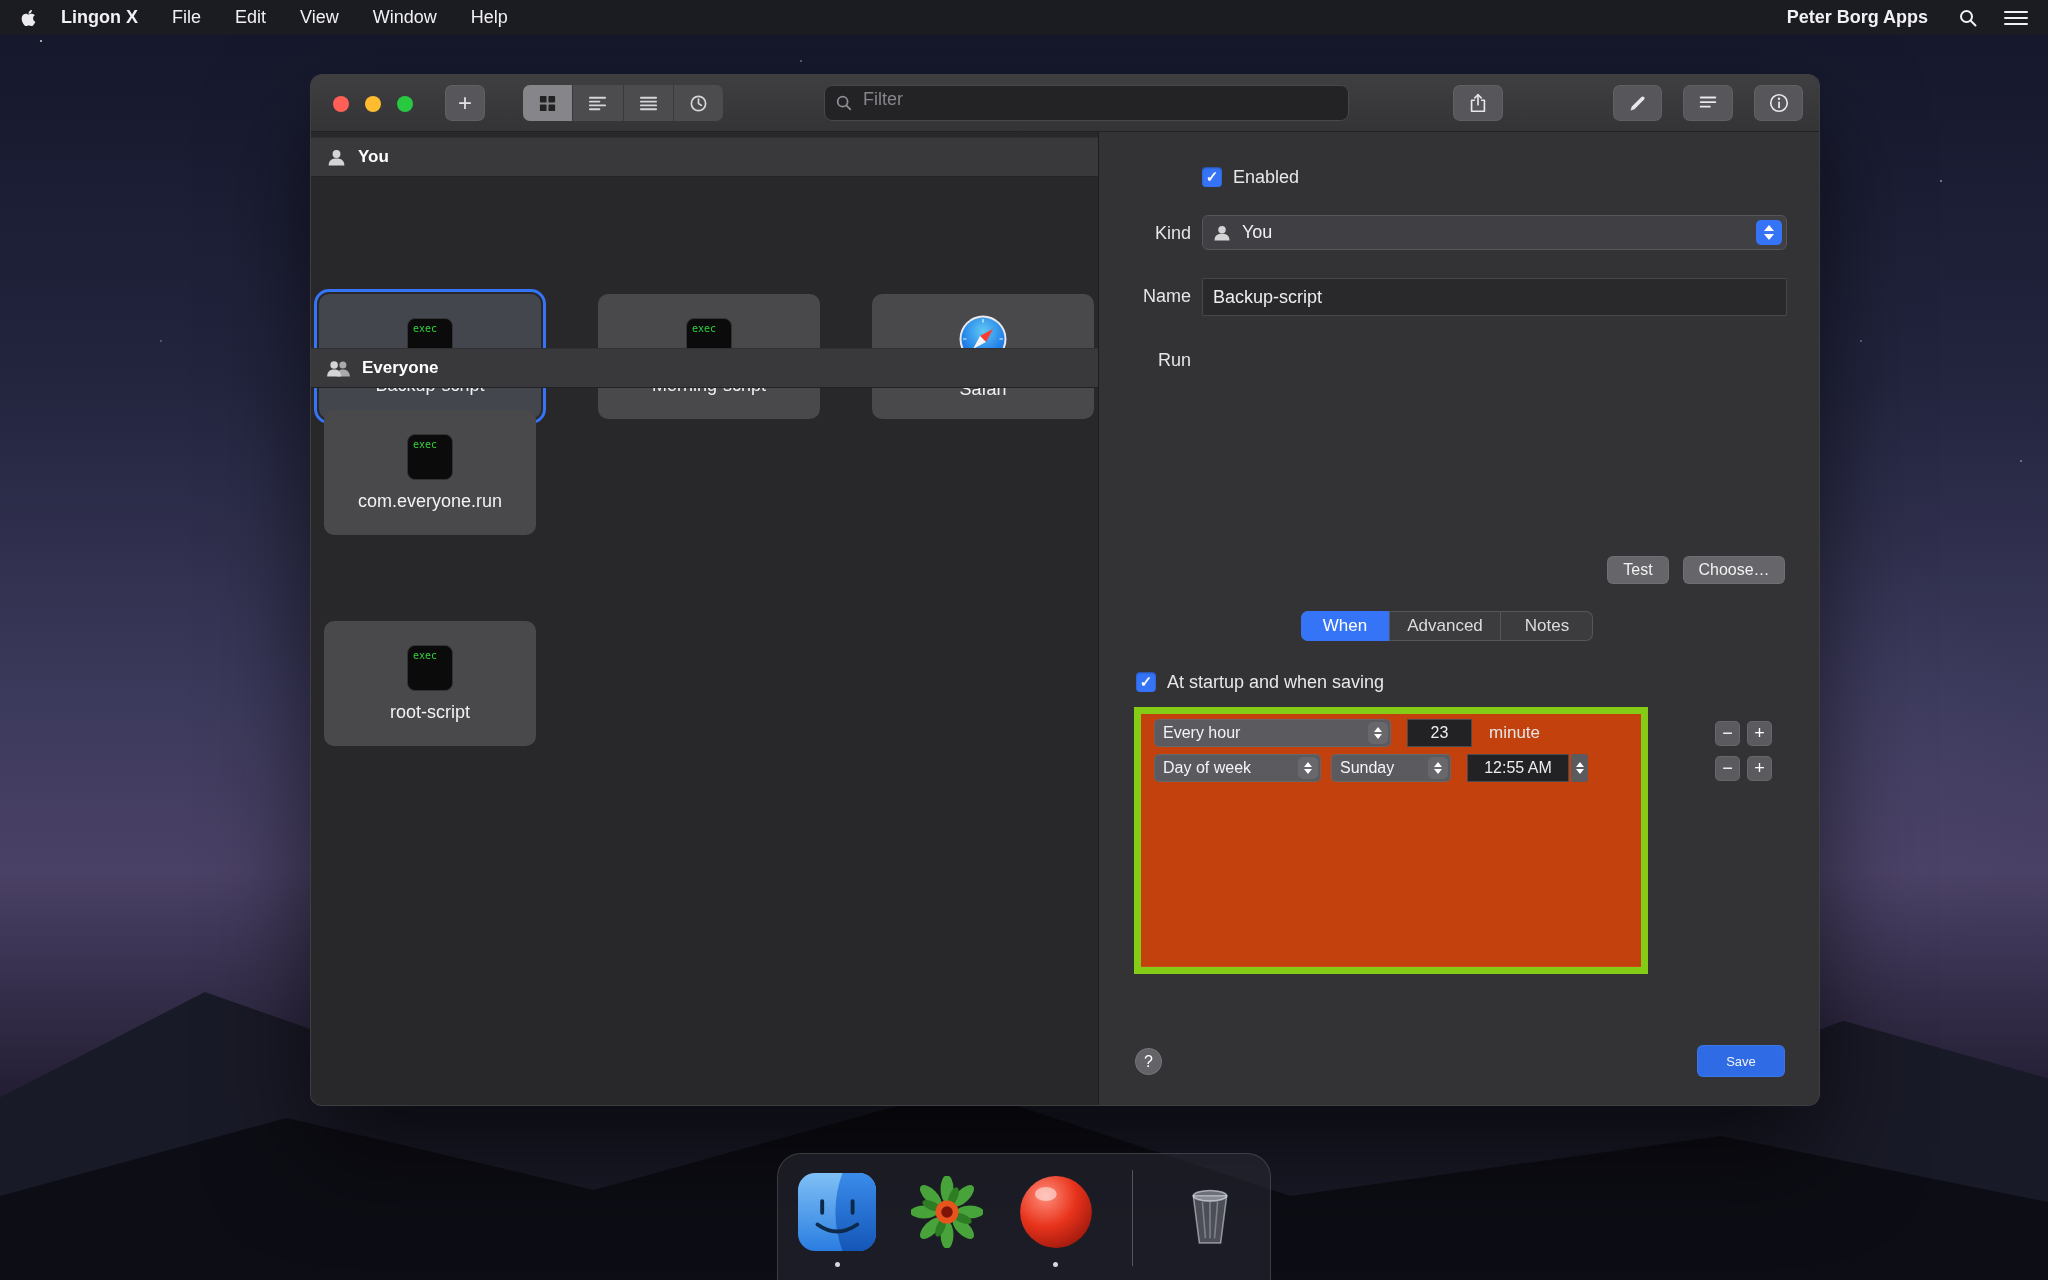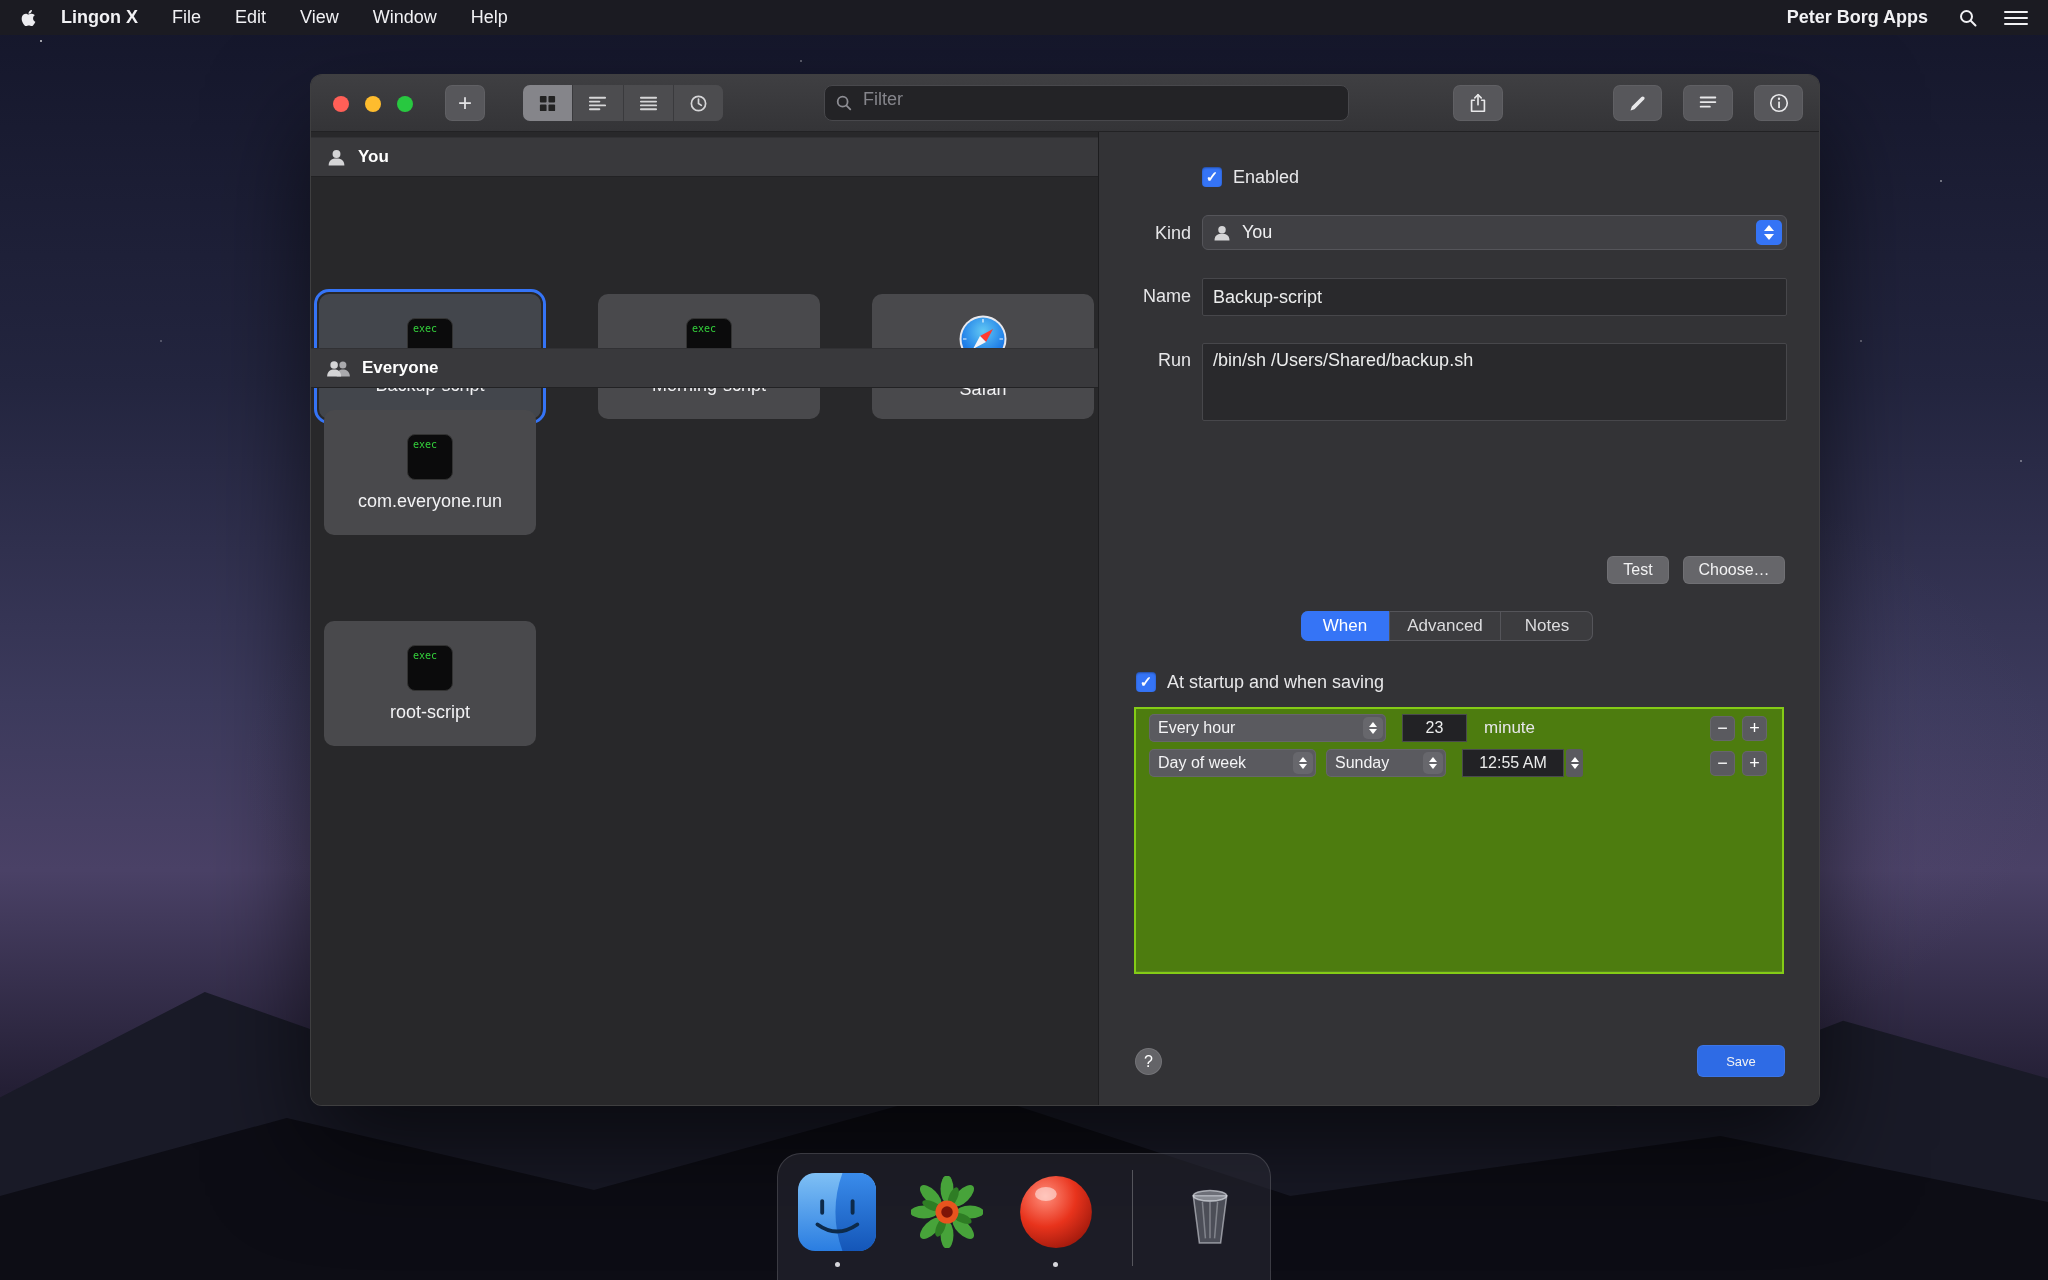--- a/index.html
+++ b/index.html
@@ -122,22 +122,22 @@
   .btn.blue { background:var(--saveblue,#2e6be5); font-size:13px; }
 
   .tabs { position:absolute; left:202px; top:479px; height:30px; display:flex;
     border-radius:7px; overflow:hidden; box-shadow:inset 0 0 0 1px #55555a;
     background:#3c3c3f; font-size:17px; }
   .tab { display:flex; align-items:center; justify-content:center; color:#dcdcde;
     border-right:1px solid #55555a; }
   .tab:last-child { border-right:none; }
   .tab.active { background:var(--accent,#3574f6); color:#fff; }
 
-  .schedbox { position:absolute; left:35px; top:575px; width:650px; height:267px;
-    background:#4d7c0f; border:2px solid #84cc16;
+  .schedbox { position:absolute; left:35px; top:575px; width:514px; height:267px;
+    background:#c2410c; border:7px solid #84cc16;
     box-shadow:inset 0 -1px 0 rgba(255,255,255,.08); }
   .schedrow { position:absolute; left:0; width:100%; height:29px; }
   .spopup { position:absolute; height:28px; background:#5a5a5f; border-radius:5px;
     display:flex; align-items:center; color:#f4f4f6; font-size:16px;
     box-shadow:inset 0 0 0 1px rgba(255,255,255,.08); }
   .spopup .ptxt { flex:1; padding:0 9px; white-space:nowrap; }
   .valbox { position:absolute; height:28px; background:#222225; color:#eceded;
     font-size:16px; display:flex; align-items:center; justify-content:center;
     border:1px solid #4a4a4e; }
   .unitlbl { position:absolute; font-size:17px; color:#e6e6e8; line-height:28px; }
@@ -366,21 +366,20 @@
         <span class="pstep">
             <i class="tri up"></i>
             <i class="tri dn"></i>
           </span>
       </div>
 
       <div class="flabel" style="top:154px">Name</div>
       <input class="field" style="top: 146px; height: 38px;" type="text" value="Backup-script">
 
       <div class="flabel" style="top:218px">Run</div>
-      <textarea class="field" style="top: 211px; height: 78px;">/bin/sh /Users/Shared/backup.sh</textarea>
 
       <div class="btn" style="left:508px;top:424px;width:62px;height:28px">Test</div>
       <div class="btn" style="left:584px;top:424px;width:102px;height:28px">Choose…</div>
 
       <div class="tabs">
         <div class="tab active" style="width:89px">When</div>
         <div class="tab" style="width:111px">Advanced</div>
         <div class="tab" style="width:92px">Notes</div>
       </div>
 

